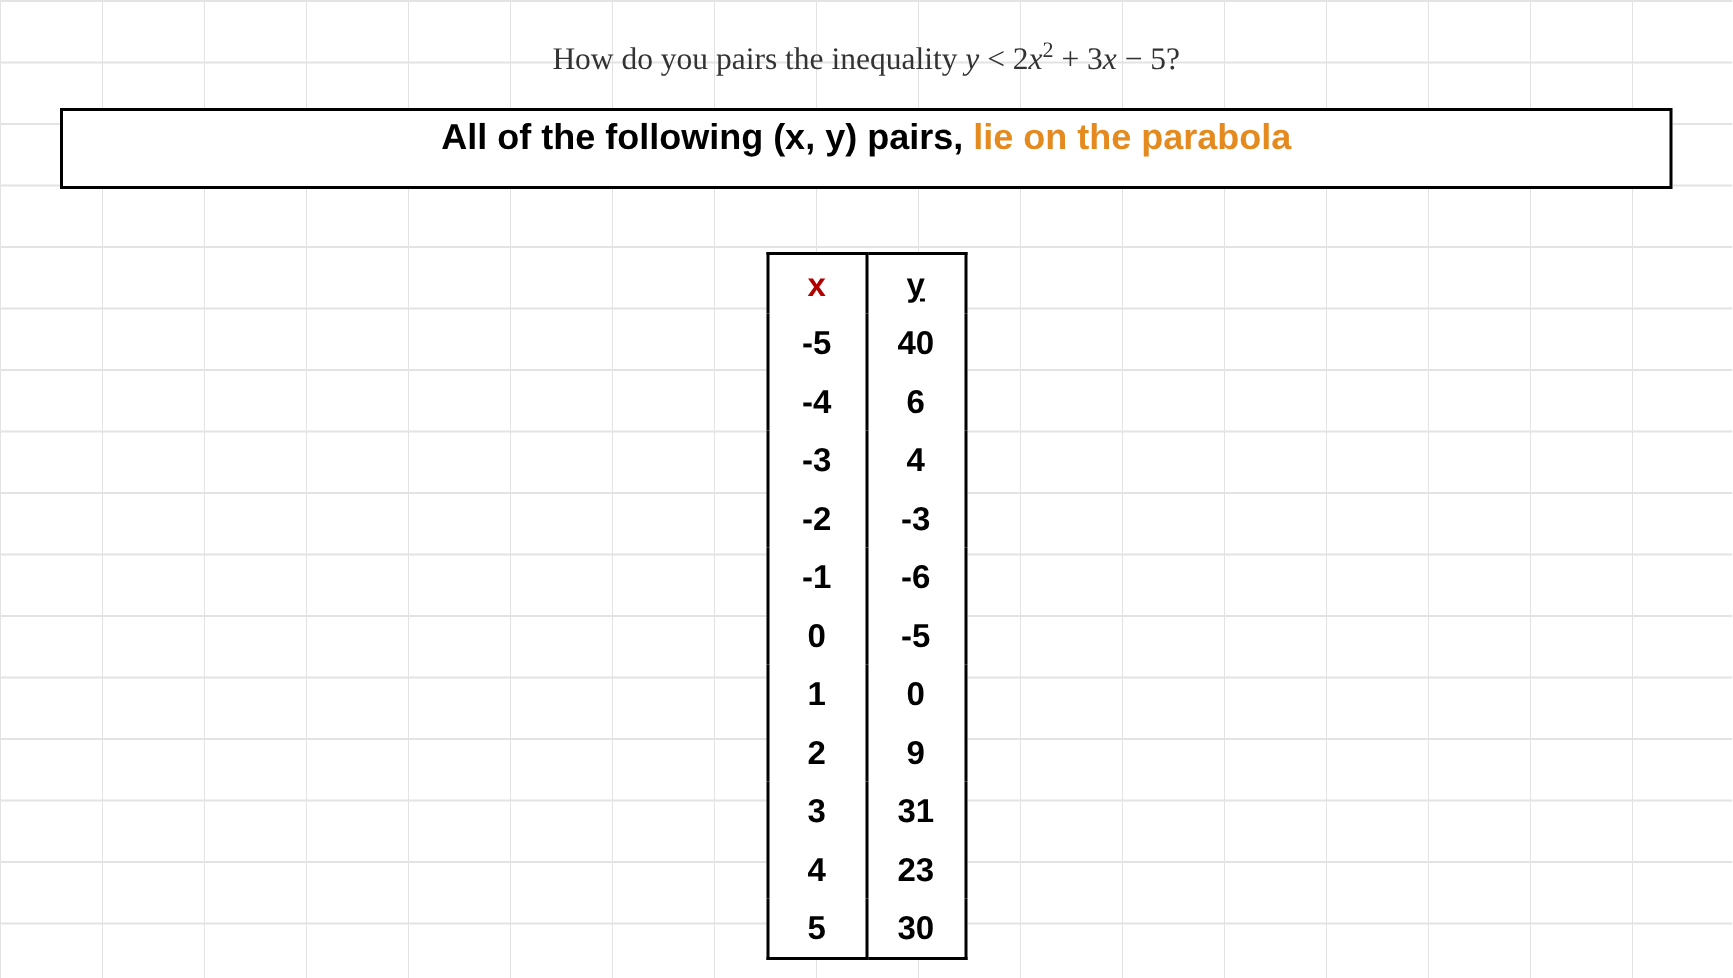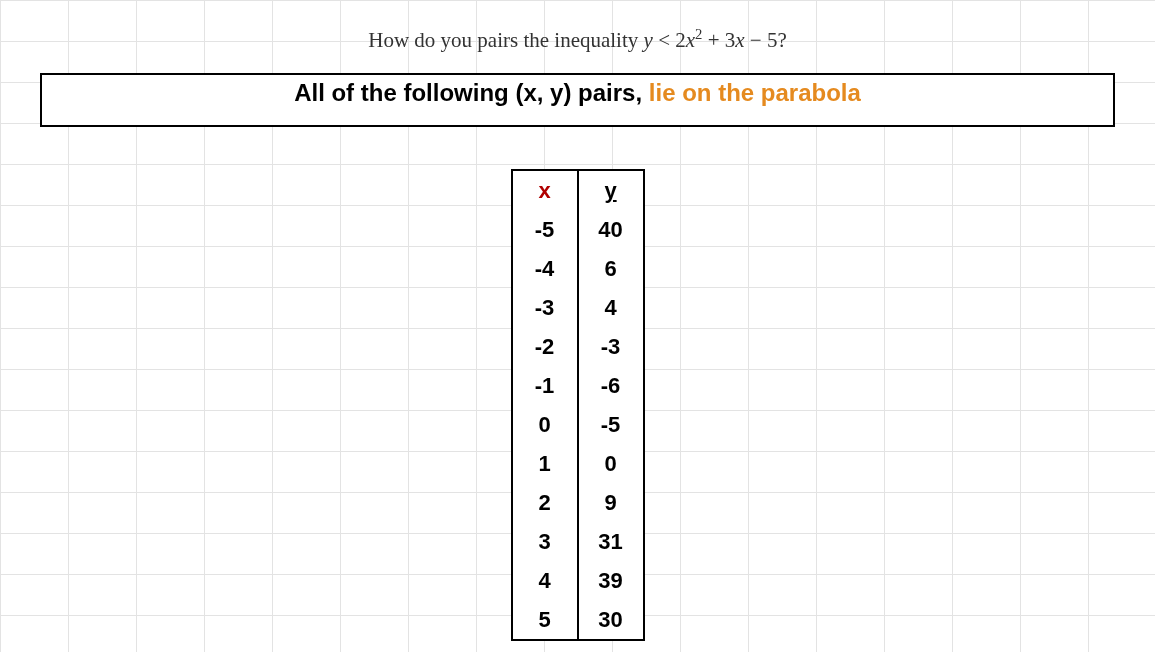--- a/index.html
+++ b/index.html
@@ -138,21 +138,21 @@
           <tr>
             <td>2</td>
             <td>9</td>
           </tr>
           <tr>
             <td>3</td>
             <td>31</td>
           </tr>
           <tr>
             <td>4</td>
-            <td>39</td>
+            <td>23</td>
           </tr>
           <tr>
             <td>5</td>
             <td>30</td>
           </tr>
         </tbody>
     </table>
   </div>
 
 </div>

